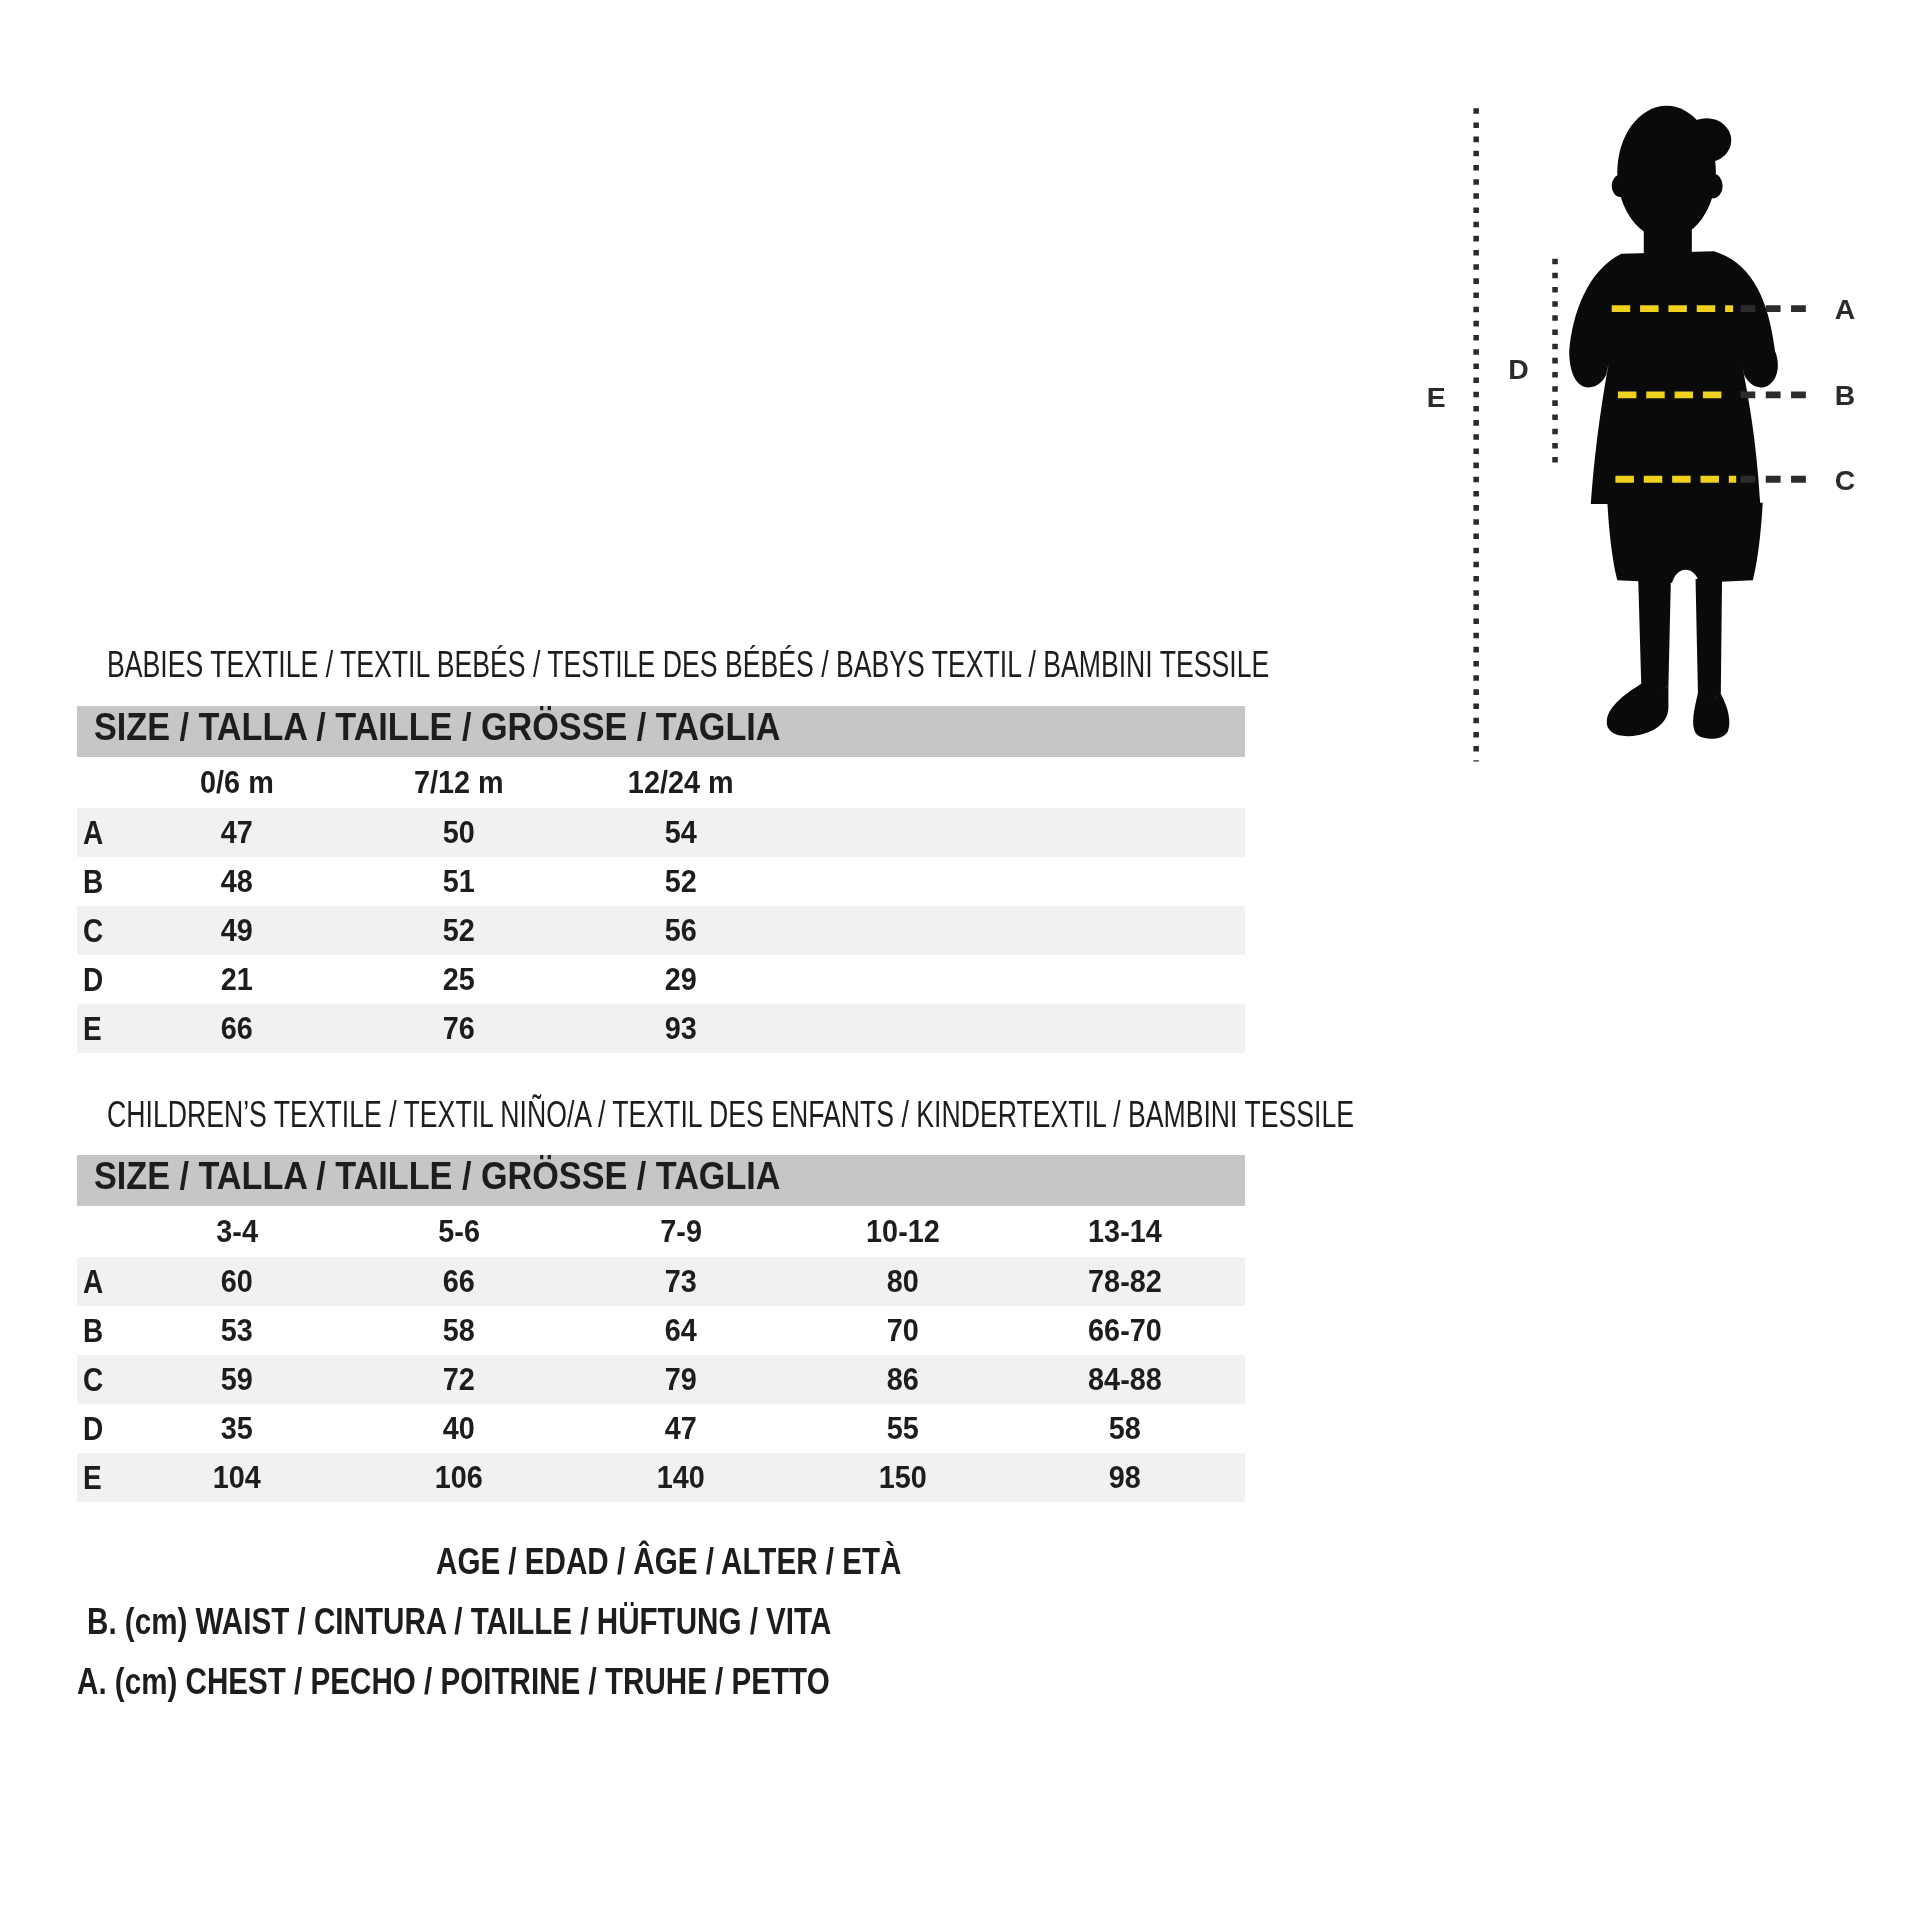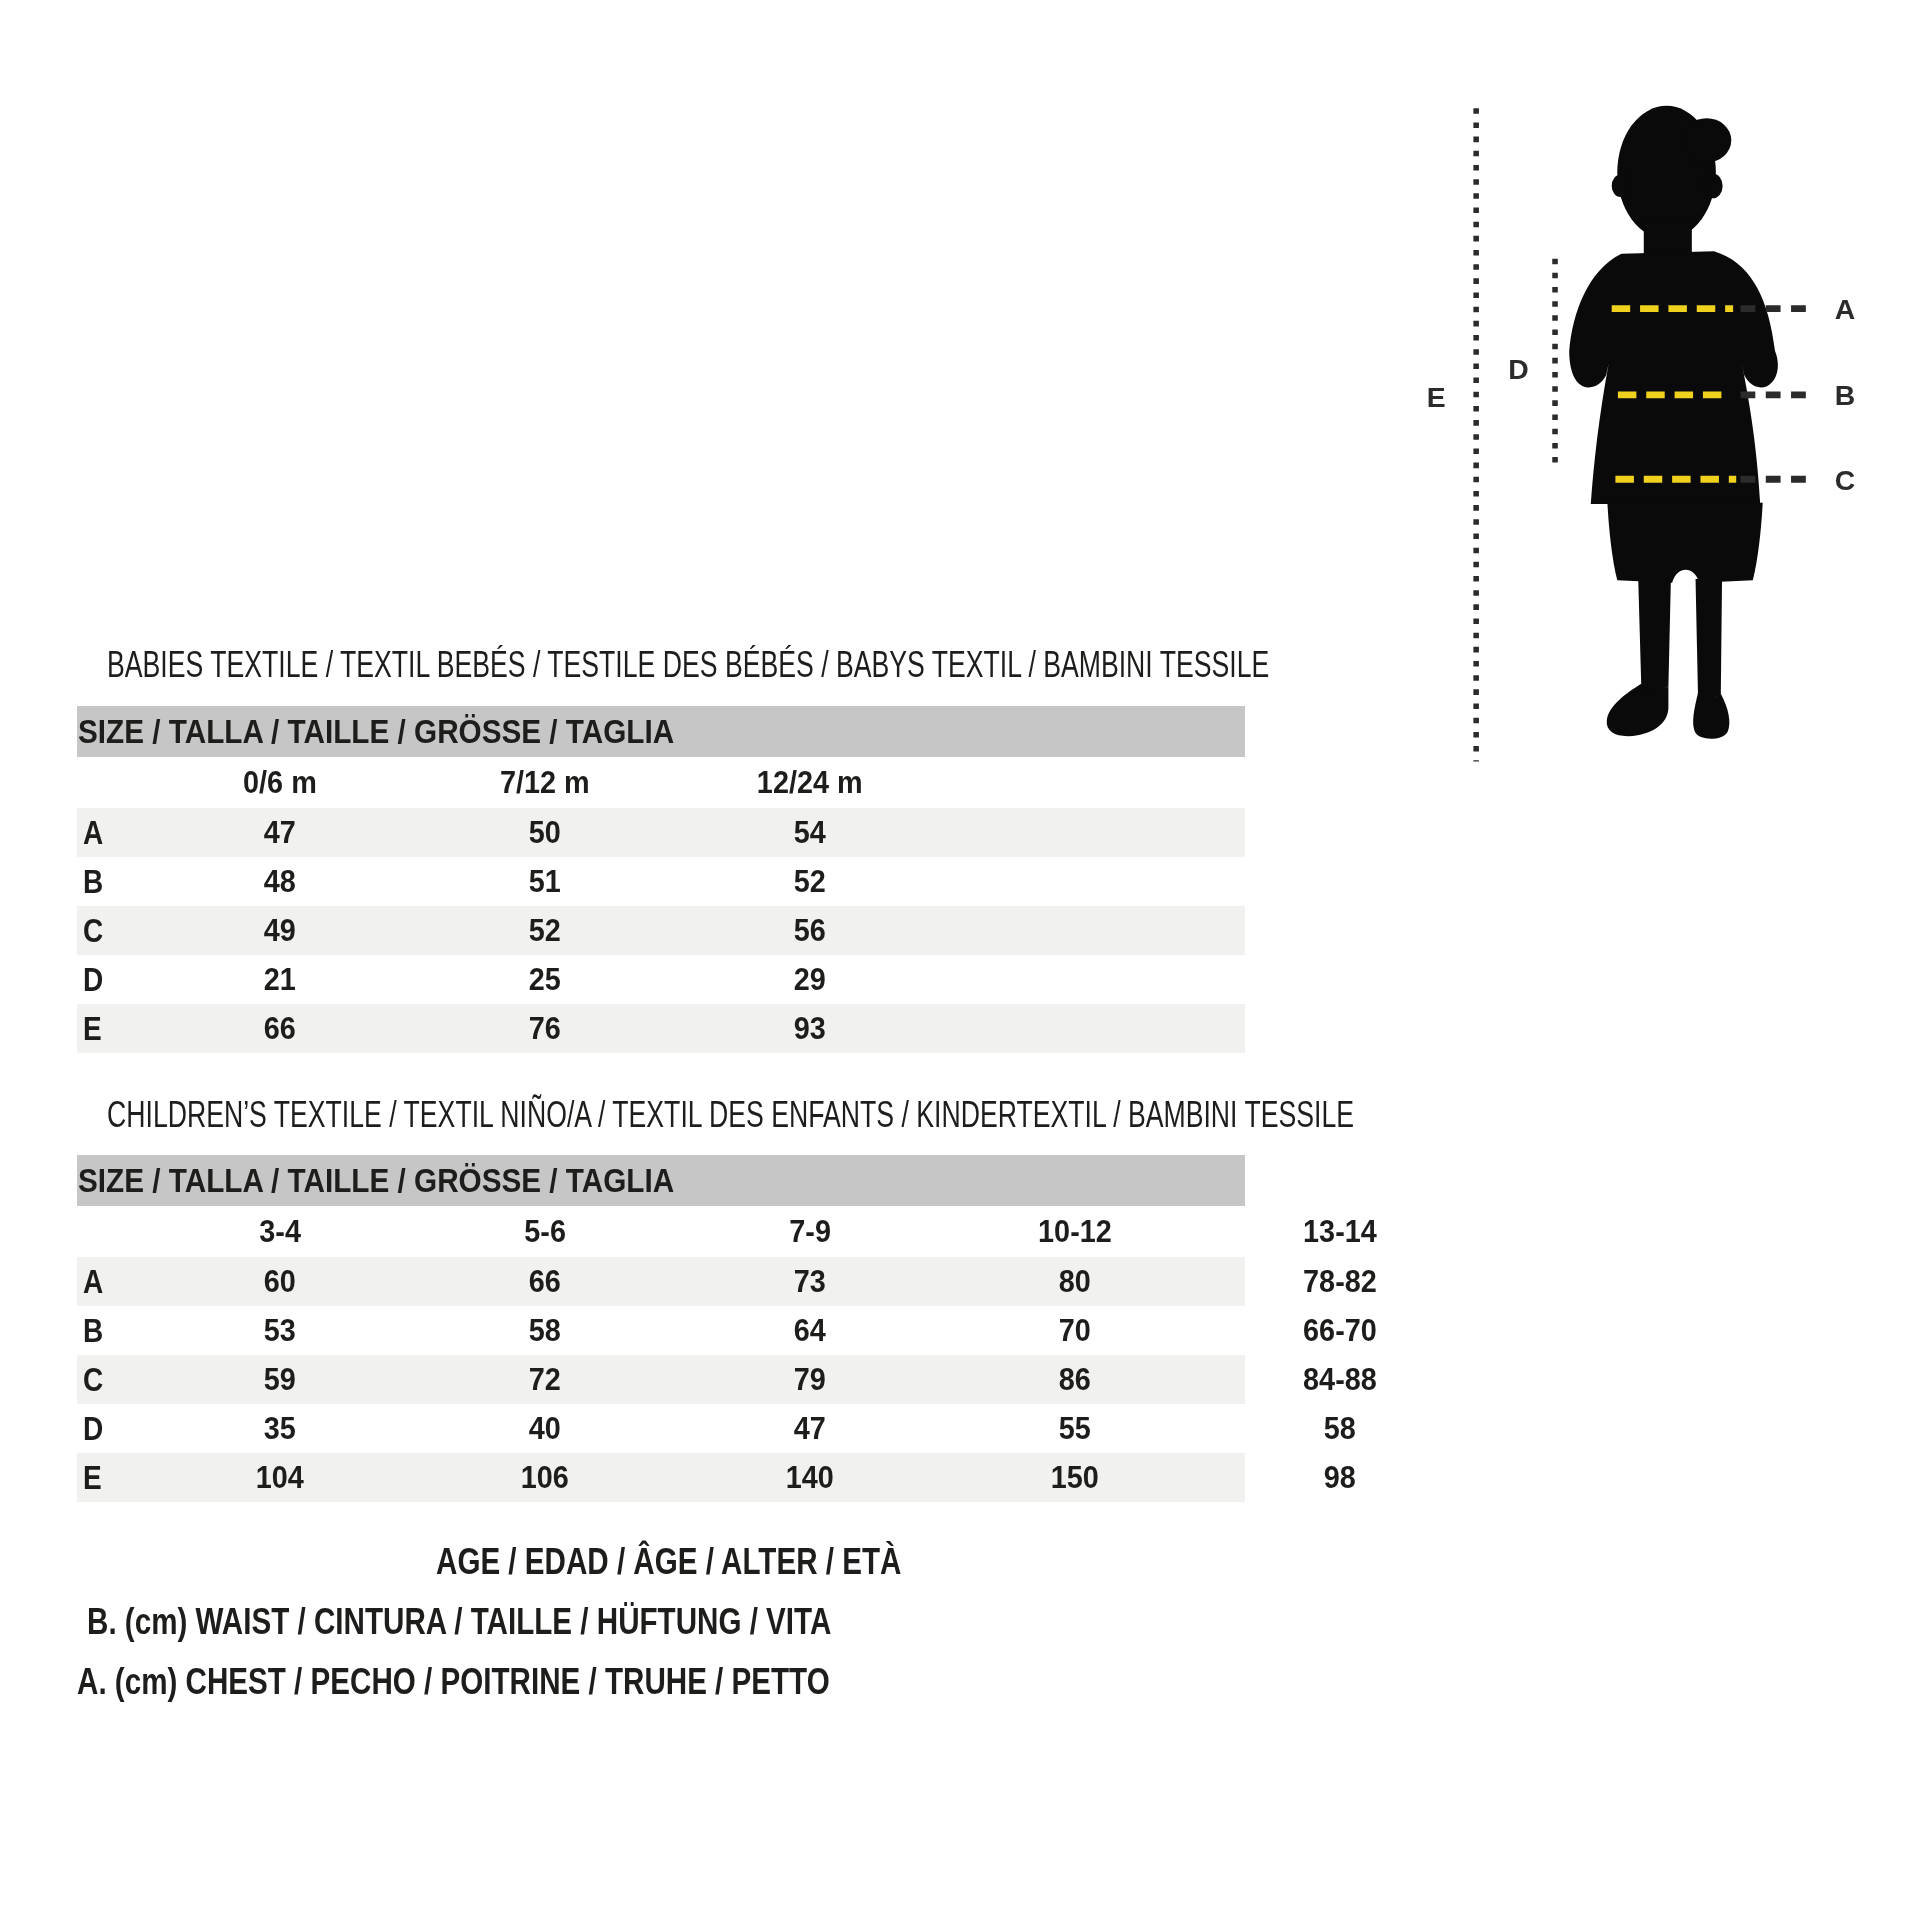--- a/index.html
+++ b/index.html
@@ -18,22 +18,22 @@
 
   
   .section-title{position:absolute;left:91px;font-size:37px;font-weight:400;line-height:37px;margin-left:16px;}
   .title-babies{top:646px;}
   .title-children{top:1096px;}
 
   
   .tbl{position:absolute;left:77px;width:1168px;}
   .tbl-babies{top:706px;}
   .tbl-children{top:1155px;}
-  .tbl-bar{height:51px;background:#c6c6c6;display:flex;align-items:center;padding-left:1px;box-sizing:border-box;font-size:33px;font-weight:700;}
-  .trow{display:grid;align-items:center;width:100%;gap:43px;}
+  .tbl-bar{height:51px;background:#c6c6c6;display:flex;padding-left:17px;box-sizing:border-box;font-size:38px;font-weight:700;}
+  .trow{display:grid;align-items:center;width:100%;}
   .t3 .trow{grid-template-columns:49px repeat(3,222px) 1fr;}
   .t5 .trow{grid-template-columns:49px repeat(5,222px) 1fr;}
   .trow.colhead{height:51px;background:#ffffff;}
   .trow.datarow{height:49px;}
   .trow.alt{background:#f1f1f0;}
   .cell{display:flex;justify-content:center;align-items:center;font-size:32px;font-weight:700;}
   .rowlabel{display:flex;justify-content:flex-start;align-items:center;padding-left:6.2px;font-size:33px;font-weight:700;}
 
   
   .legend-block{position:absolute;left:77px;top:1532px;text-align:right;}

